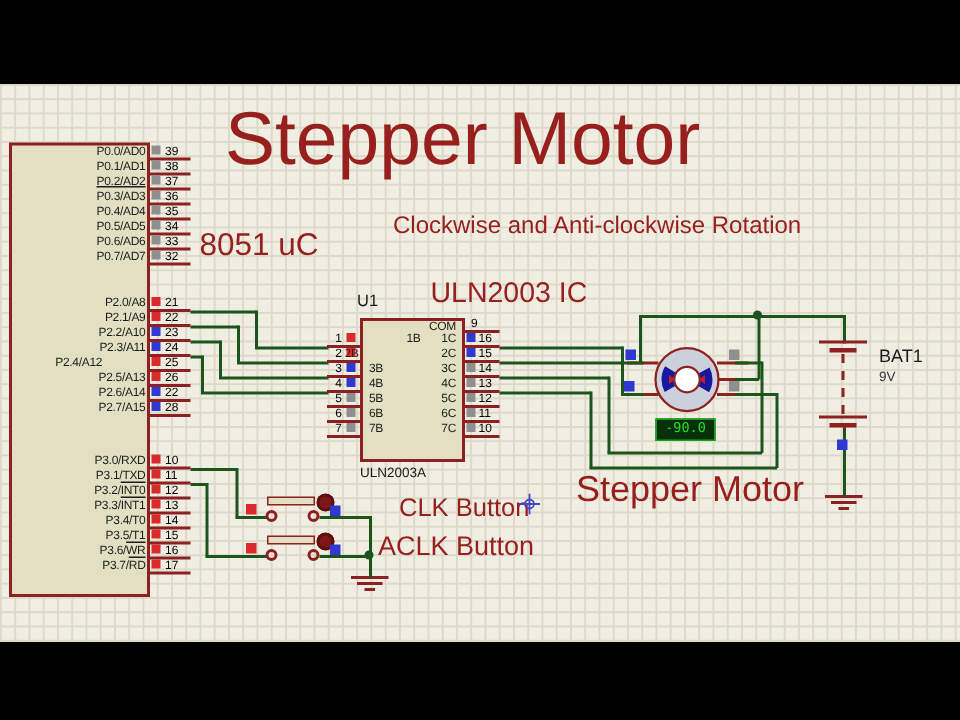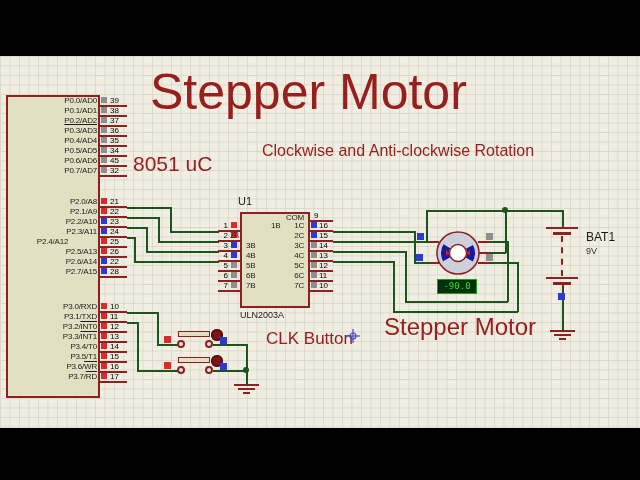--- a/index.html
+++ b/index.html
@@ -34,22 +34,24 @@
 </style>
 </head>
 <body>
 
 <div id="stage">
   <div class="grid"></div>
 
   <div class="ann" style="left:150px;top:66px;font-size:50px;">Stepper Motor</div>
   <div class="ann" style="left:262px;top:143px;font-size:16px;">Clockwise and Anti-clockwise Rotation</div>
   <div class="ann" style="left:133px;top:153px;font-size:21px;">8051 uC</div>
+  <div class="ann" style="left:287px;top:186px;font-size:19px;">ULN2003 IC</div>
   <div class="ann" style="left:384px;top:314px;font-size:24px;">Stepper Motor</div>
   <div class="ann" style="left:266px;top:330px;font-size:17px;">CLK Button</div>
+  <div class="ann" style="left:252px;top:355px;font-size:18px;">ACLK Button</div>
 
   <div class="chip" style="left:6px;top:95px;width:94px;height:303px;"></div>
   <div class="chip" style="left:240px;top:212px;width:70px;height:96px;"></div>
   <div class="ref" style="left:238px;top:195px;font-size:11px;">U1</div>
   <div class="ref" style="left:240px;top:310px;font-size:9px;">ULN2003A</div>
   <div class="plab" style="left:260px;top:213px;width:44px;text-align:right;font-size:8px;">COM</div>
   <div class="pnum" style="left:314px;top:211px;">9</div>
   <div class="pstub" style="left:310px;top:220px;width:23px;"></div>
 
   <div id="wire-layer" class="abs" style="left:0;top:0;">
@@ -127,21 +129,21 @@
       <div class="pstub" style="left: 100px; top: 145px; width: 27px;"></div>
       <div class="sq gray" style="left: 101px; top: 137px; width: 6px; height: 6px;"></div>
       <div class="pnum" style="left: 110px; top: 136px;">35</div>
       <div class="plab" style="left: 8px; top: 136px; width: 89px; text-align: right;"><span>P0.4/AD4</span></div>
       <div class="pstub" style="left: 100px; top: 155px; width: 27px;"></div>
       <div class="sq gray" style="left: 101px; top: 147px; width: 6px; height: 6px;"></div>
       <div class="pnum" style="left: 110px; top: 146px;">34</div>
       <div class="plab" style="left: 8px; top: 146px; width: 89px; text-align: right;"><span>P0.5/AD5</span></div>
       <div class="pstub" style="left: 100px; top: 165px; width: 27px;"></div>
       <div class="sq gray" style="left: 101px; top: 157px; width: 6px; height: 6px;"></div>
-      <div class="pnum" style="left: 110px; top: 156px;">45</div>
+      <div class="pnum" style="left: 110px; top: 156px;">33</div>
       <div class="plab" style="left: 8px; top: 156px; width: 89px; text-align: right;"><span>P0.6/AD6</span></div>
       <div class="pstub" style="left: 100px; top: 175px; width: 27px;"></div>
       <div class="sq gray" style="left: 101px; top: 167px; width: 6px; height: 6px;"></div>
       <div class="pnum" style="left: 110px; top: 166px;">32</div>
       <div class="plab" style="left: 8px; top: 166px; width: 89px; text-align: right;"><span>P0.7/AD7</span></div>
       <div class="pstub" style="left: 100px; top: 206px; width: 27px;"></div>
       <div class="sq red" style="left: 101px; top: 198px; width: 6px; height: 6px;"></div>
       <div class="pnum" style="left: 110px; top: 197px;">21</div>
       <div class="plab" style="left: 8px; top: 197px; width: 89px; text-align: right;"><span>P2.0/A8</span></div>
       <div class="pstub" style="left: 100px; top: 216px; width: 27px;"></div>

